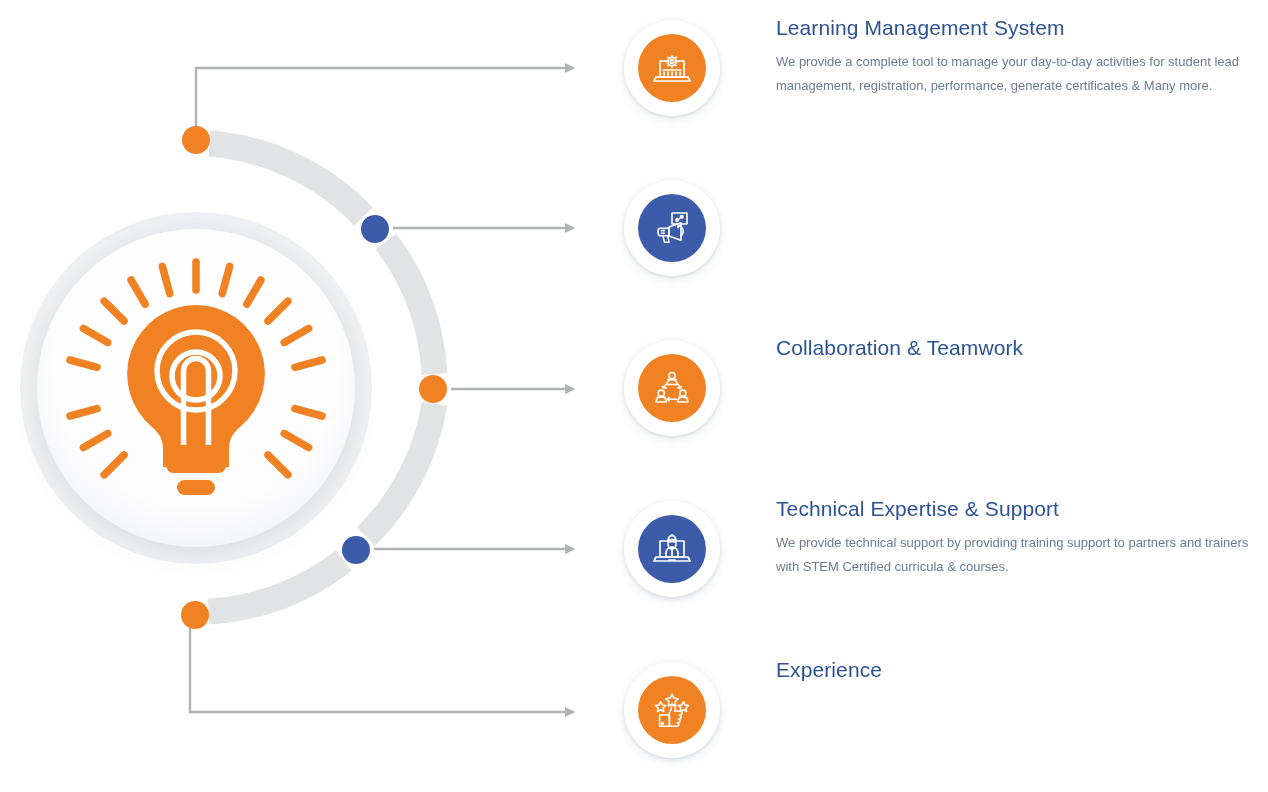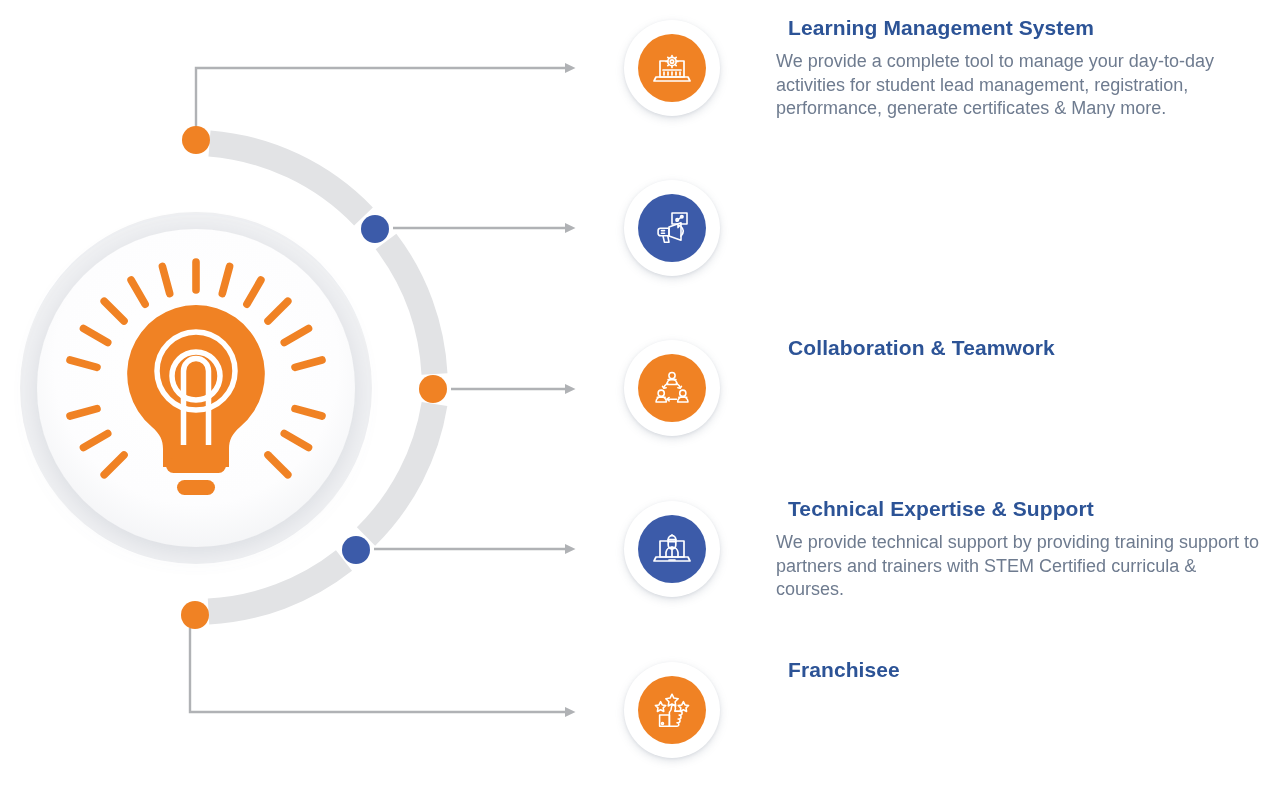--- a/index.html
+++ b/index.html
@@ -30,29 +30,29 @@
   .row-icon-disc{
     position:absolute;left:18px;top:18px;width:68px;height:68px;
     border-radius:50%;
     display:flex;align-items:center;justify-content:center;
   }
   .row-icon-disc svg{display:block;}
   .row-text{position:absolute;left:156px;top:0;width:492px;}
   .row-title{
     color:#2C5396;
     font-size:21px;
-    font-weight:bold;
+    font-weight:normal;
     letter-spacing:.1px;
-    margin:0 0 11px 12px;
+    margin:0 0 11px 0;
     line-height:1.1;
     white-space:nowrap;
   }
   .row-body{
     color:#6E7B8F;
-    font-size:18px;
+    font-size:13px;
     line-height:23.5px;
     margin:0;
     font-weight:400;
   }
 </style>
 </head>
 <body>
 
 <div id="stage">
 
@@ -253,17 +253,17 @@
 
           <path d="M17.4 22.2 c 1.6 -1.6 2.2 -3.3 2.1 -5.3 a1.9 1.9 0 0 1 3.7 -.6 c .5 1.7 .2 3.4 -.5 4.8 h5.4
                    a2.0 2.0 0 0 1 0 4 h-1 a1.9 1.9 0 0 1 0 3.8 h-1 a1.9 1.9 0 0 1 0 3.8 h-1.1
                    a1.8 1.8 0 0 1 0 3.6 h-7.6 Z"></path>
           <path d="M7.6 25.0 h9.8 v11.2 H7.6 Z"></path>
           <circle cx="10.5" cy="33.4" r="1.0"></circle>
         </svg>
       </div>
     </div>
     <div class="row-text">
-      <h3 class="row-title">Franchisee</h3>
+      <h3 class="row-title">Experience</h3>
     </div>
   </div>
 
 </div>
 
 </body></html>

